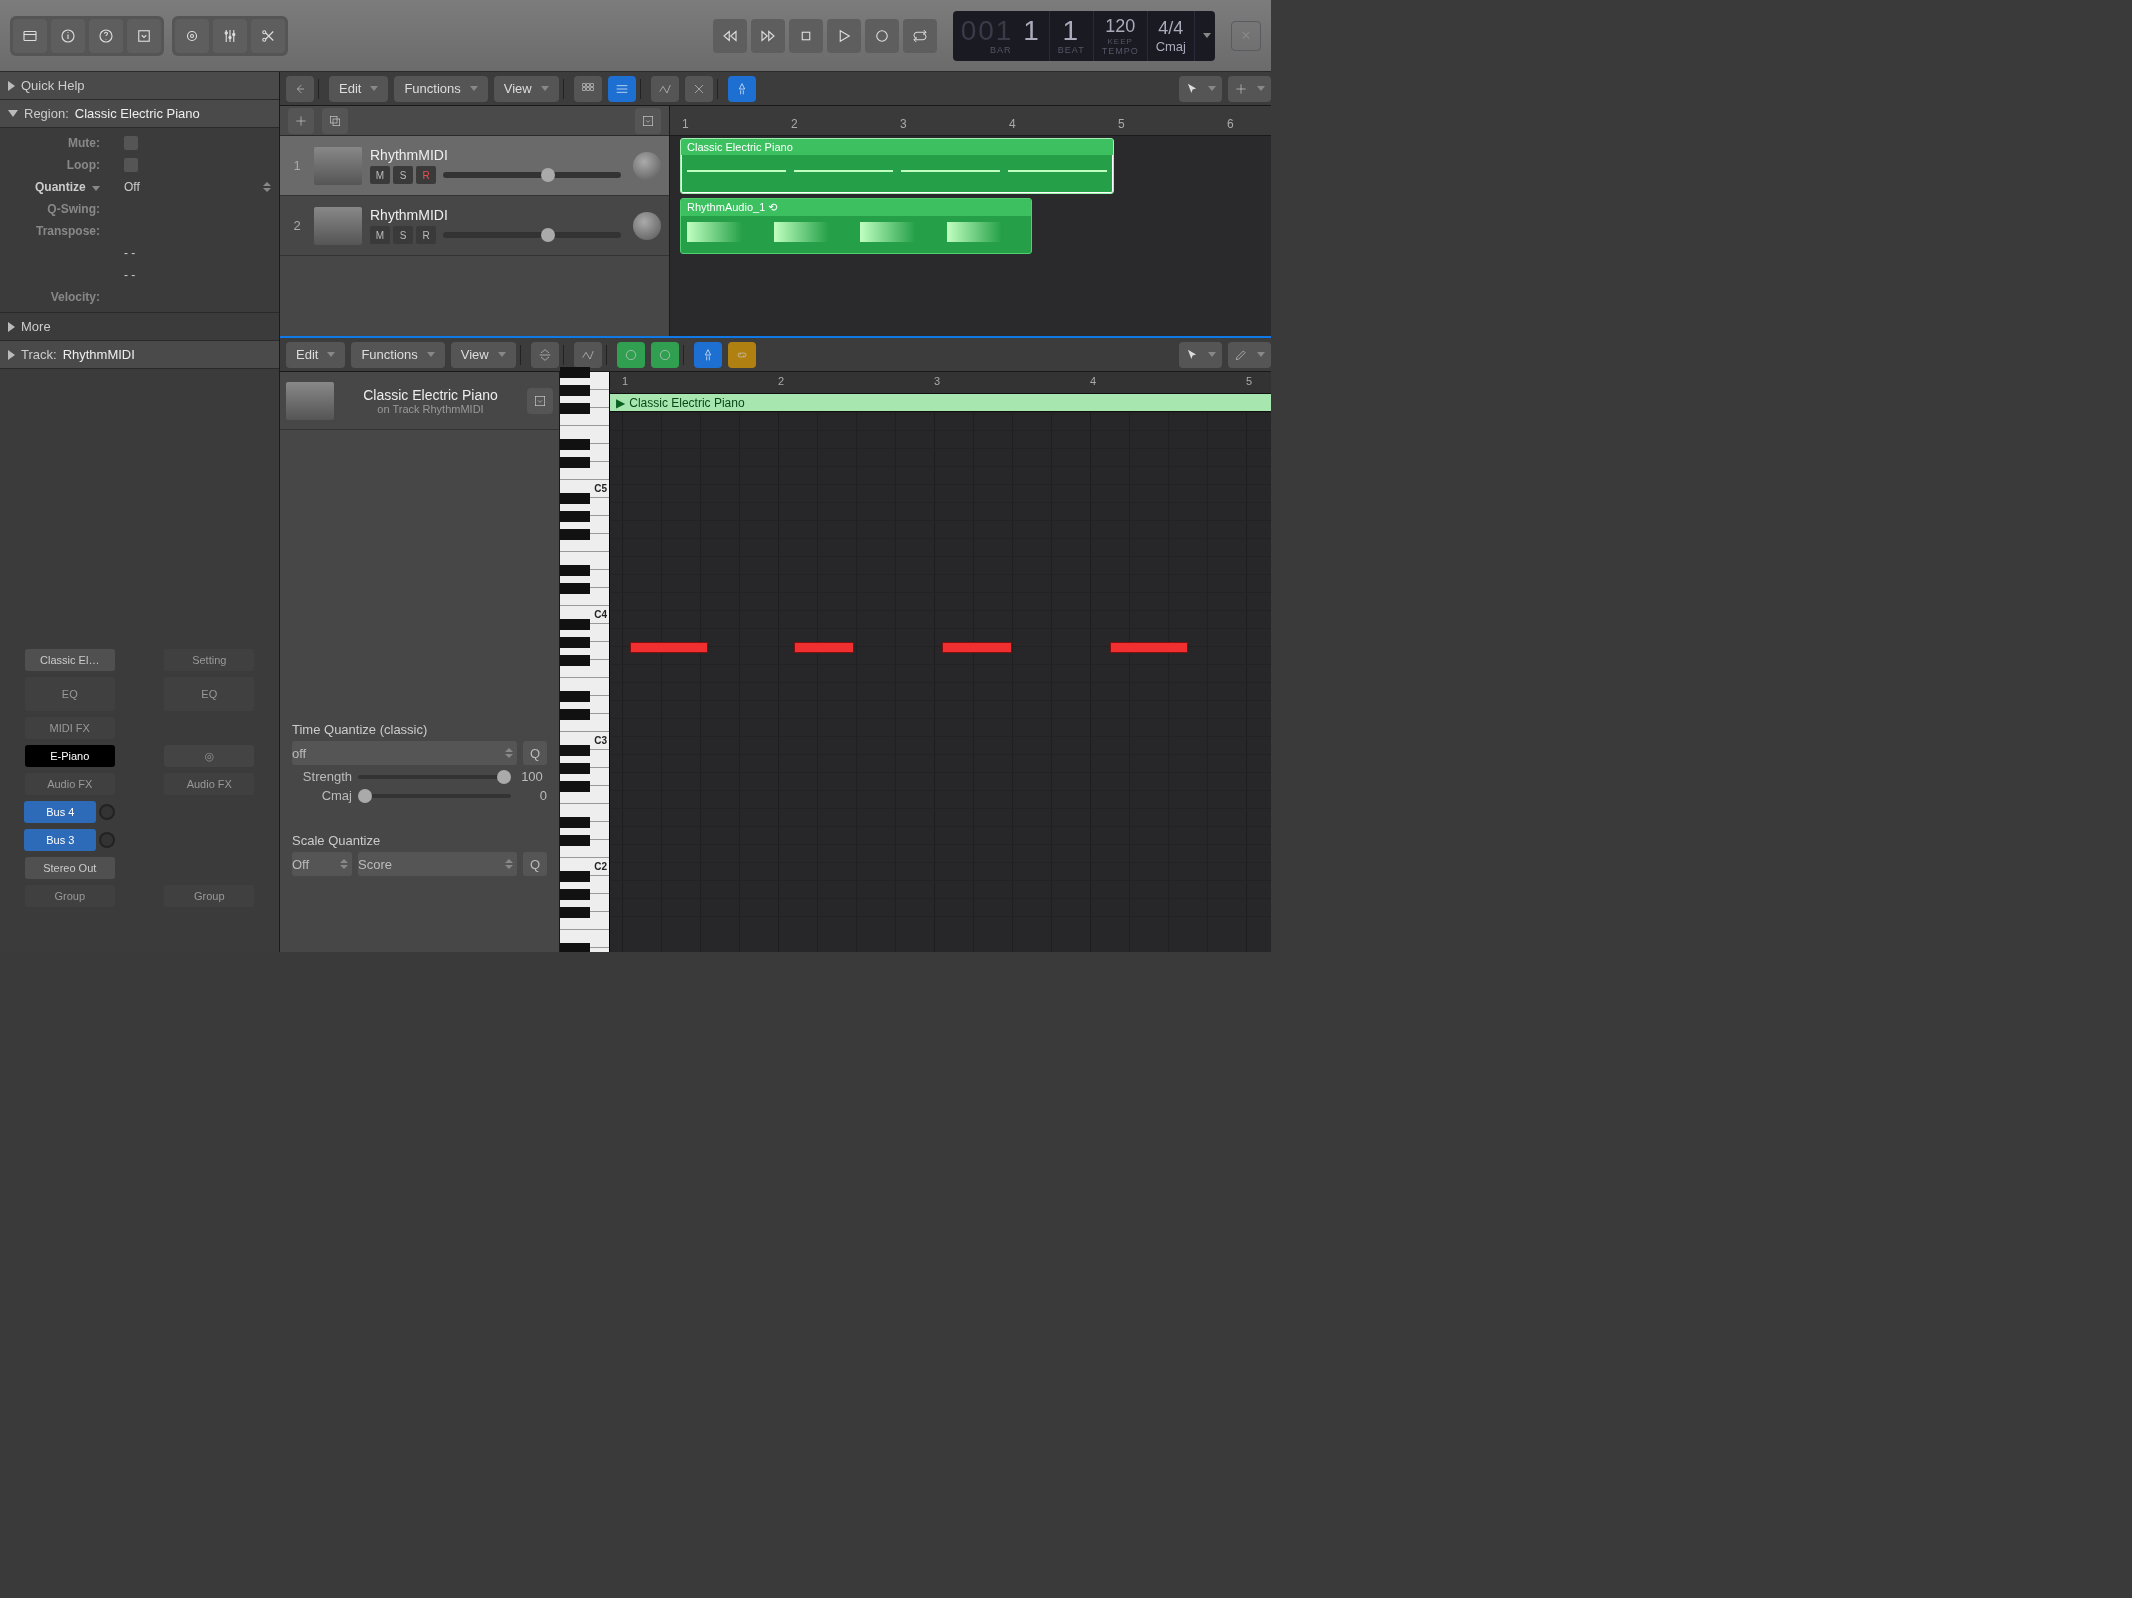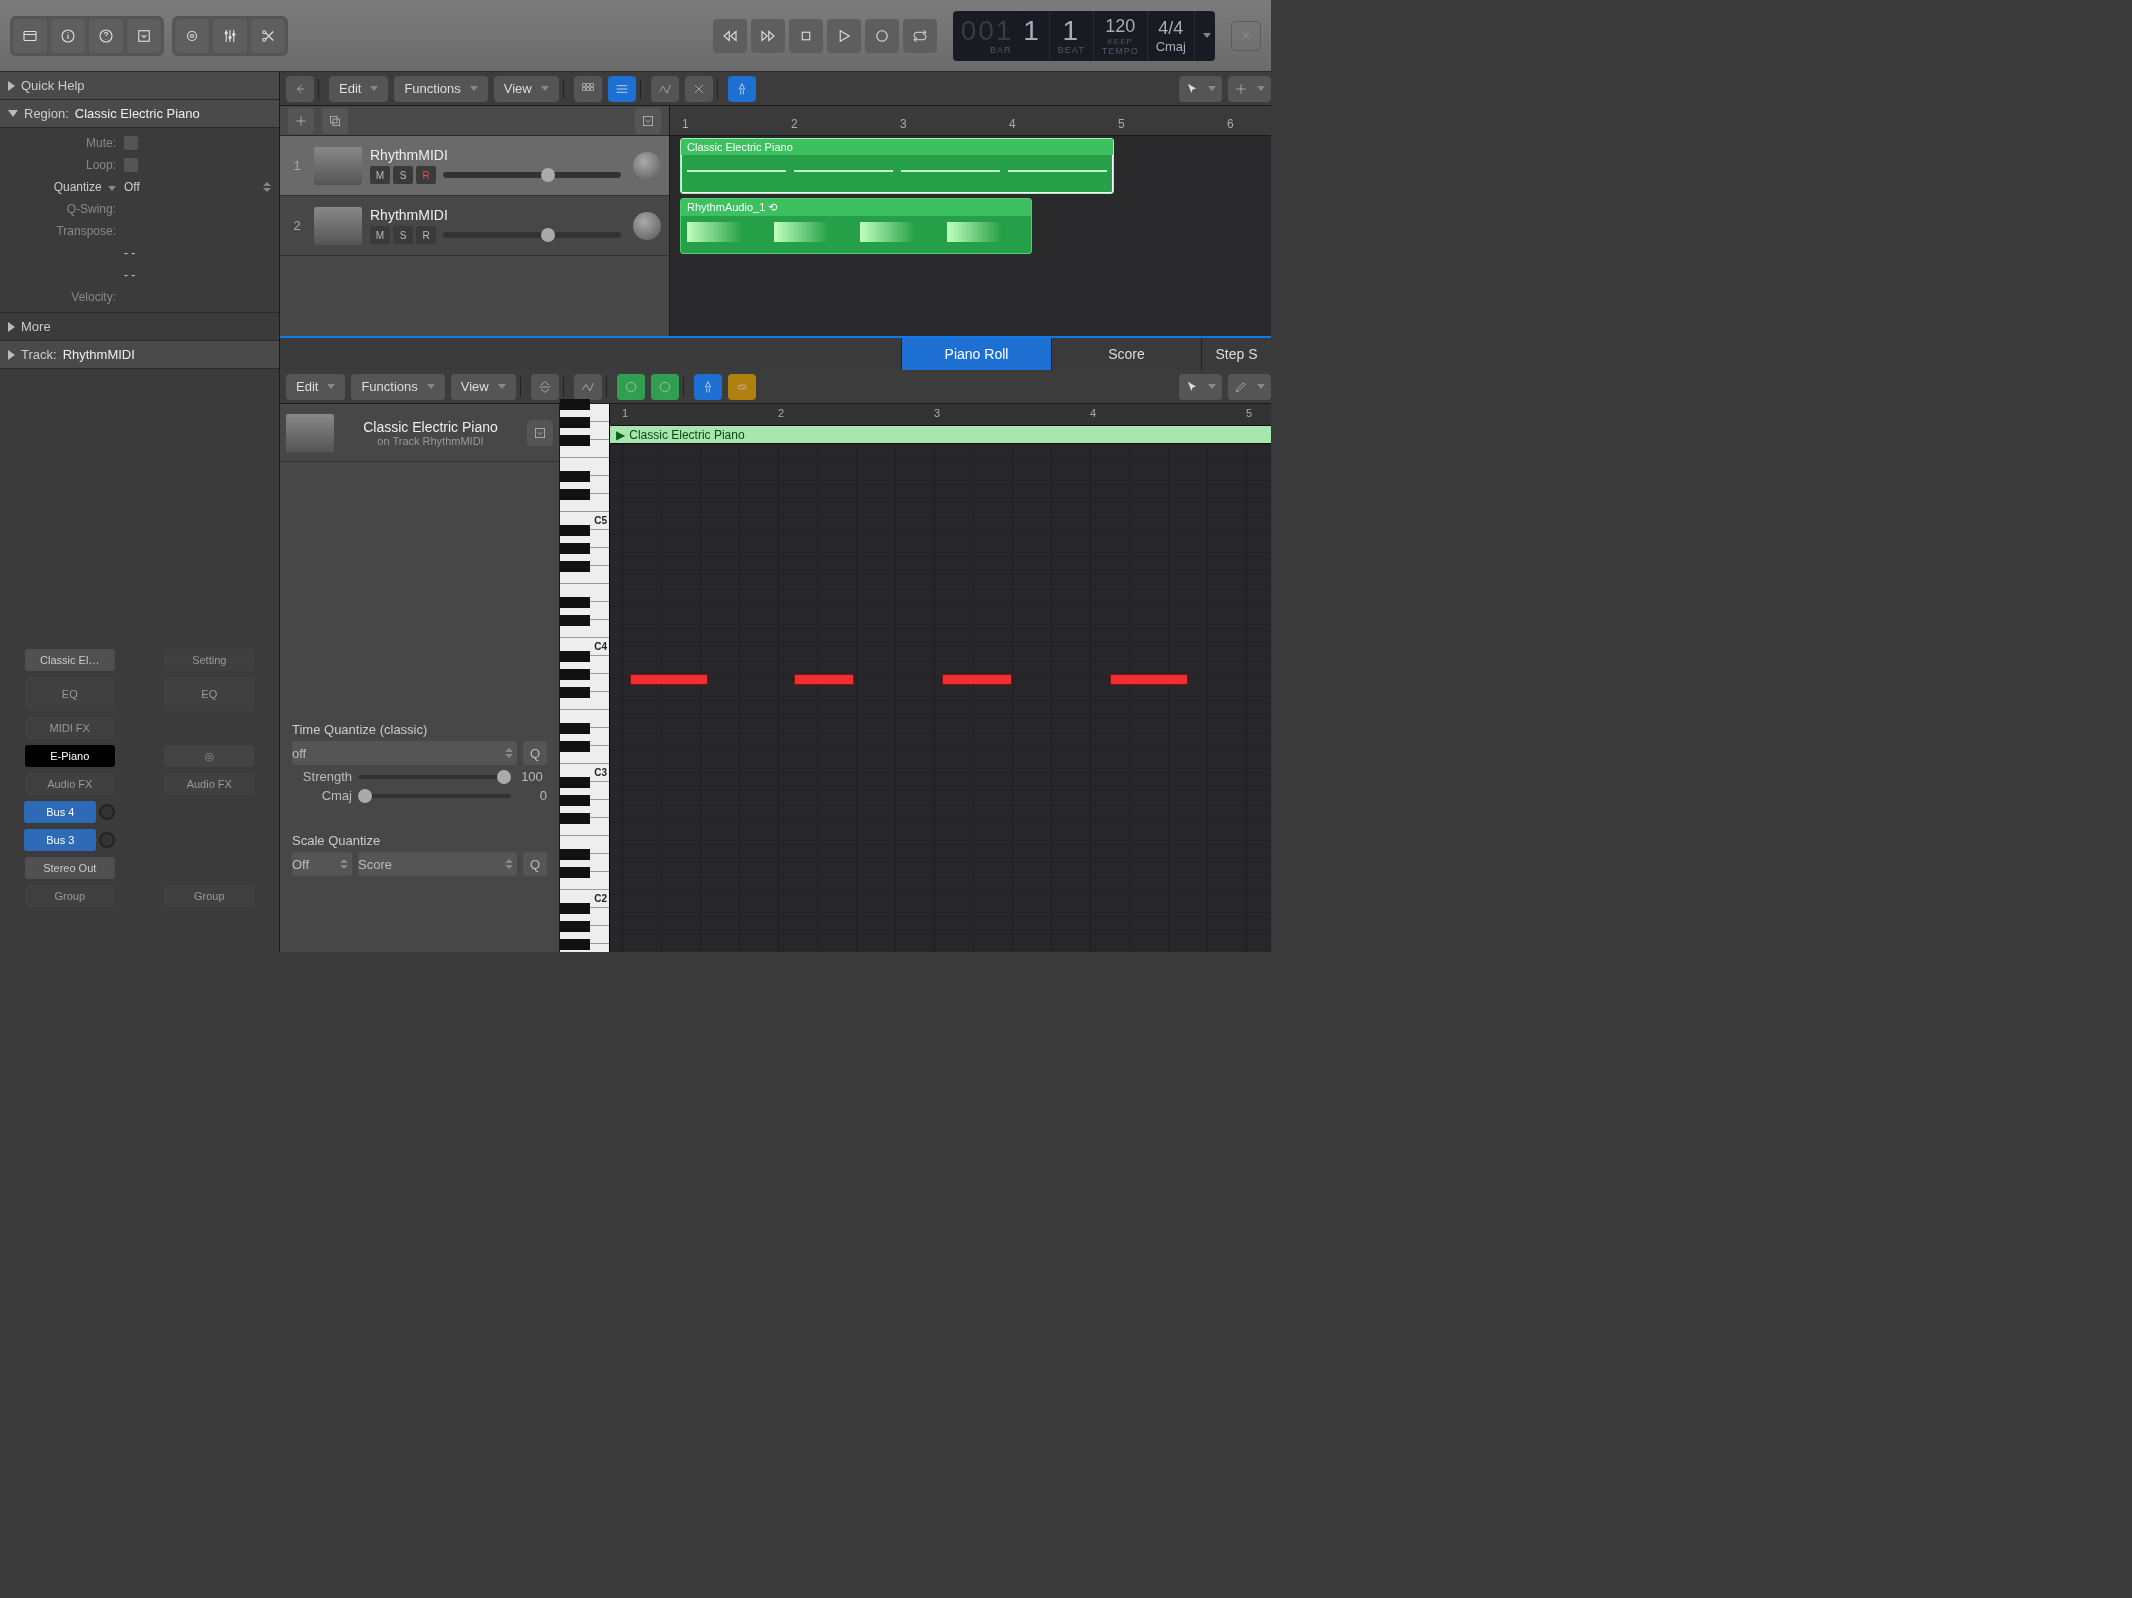--- a/index.html
+++ b/index.html
@@ -25,21 +25,21 @@
 
 .content{flex:1;display:flex;min-height:0;}
 
 
 .inspector{width:280px;background:#3b3b3b;border-right:1px solid #1a1a1a;display:flex;flex-direction:column;font-size:13px;}
 .insp-head{background:#4a4a4a;padding:6px 8px;display:flex;align-items:center;gap:6px;border-bottom:1px solid #2a2a2a;}
 .tri{width:0;height:0;border-top:5px solid transparent;border-bottom:5px solid transparent;border-left:7px solid #bbb;display:inline-block;}
 .tri.down{border-left:5px solid transparent;border-right:5px solid transparent;border-top:7px solid #bbb;border-bottom:none;}
 .insp-rows{padding:4px 4px;}
 .insp-row{display:flex;align-items:center;height:22px;font-size:12px;}
-.insp-row .k{flex:0 0 120px;text-align:right;color:#888;padding-right:8px;}
+.insp-row .k{flex:0 0 120px;text-align:right;color:#888;padding-right:24px;font-weight:bold;}
 .insp-row .v{color:#ccc;}
 .chbox{width:14px;height:14px;background:#555;border-radius:2px;}
 
 
 .strips{flex:1;display:flex;justify-content:space-around;padding-top:280px;}
 .strip{width:100px;display:flex;flex-direction:column;align-items:center;gap:6px;}
 .slot{width:90px;height:22px;background:#505050;border-radius:3px;font-size:11px;color:#ccc;display:flex;align-items:center;justify-content:center;overflow:hidden;white-space:nowrap;}
 .slot.blue{background:#000000;color:#fff;}
 .slot.dim{background:#404040;color:#999;}
 .slot.send{width:72px;background:#2d6ab8;color:#fff;font-size:11px;}
@@ -471,25 +471,20 @@
               <div class="wv" style="height:20px;background:linear-gradient(90deg,#c0ffc0 0, transparent 70%)"></div>
               <div class="wv" style="height:20px;background:linear-gradient(90deg,#c0ffc0 0, transparent 70%)"></div>
               <div class="wv" style="height:20px;background:linear-gradient(90deg,#c0ffc0 0, transparent 70%)"></div>
               <div class="wv" style="height:20px;background:linear-gradient(90deg,#c0ffc0 0, transparent 70%)"></div>
             </div>
         </div>
       </div>
     </div>
 
     <div class="editor">
-      <div class="ed-tabs">
-        <div class="ed-tab active">Piano Roll</div>
-        <div class="ed-tab">Score</div>
-        <div class="ed-tab" style="width:70px">Step S</div>
-      </div>
       <div class="ed-tb">
         <div class="th-btn">
             <span>Edit</span>
             <span class="caret"></span>
           </div>
         <div class="th-btn">
             <span>Functions</span>
             <span class="caret"></span>
           </div>
         <div class="th-btn">

